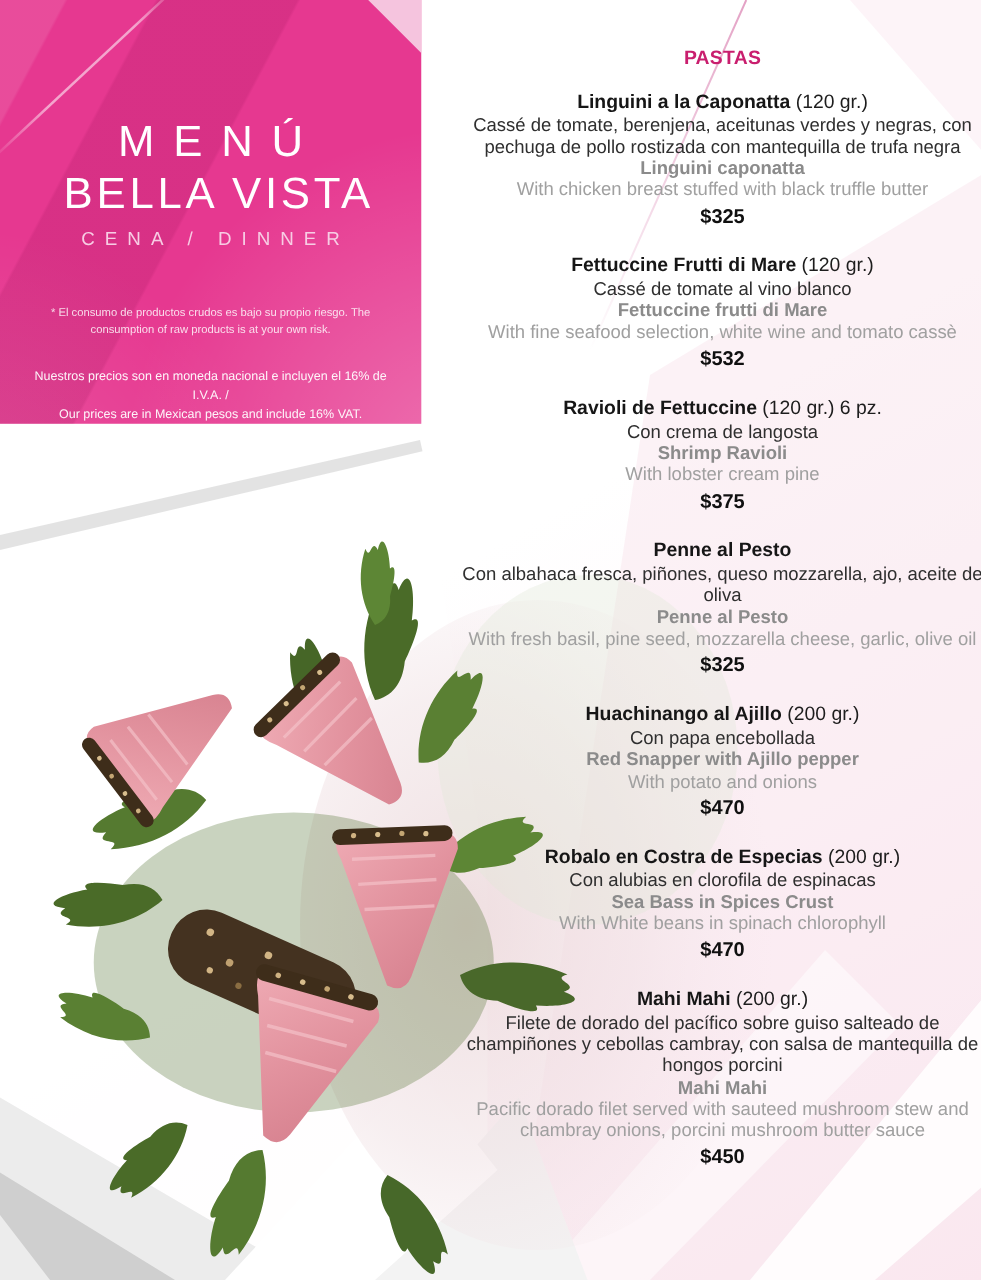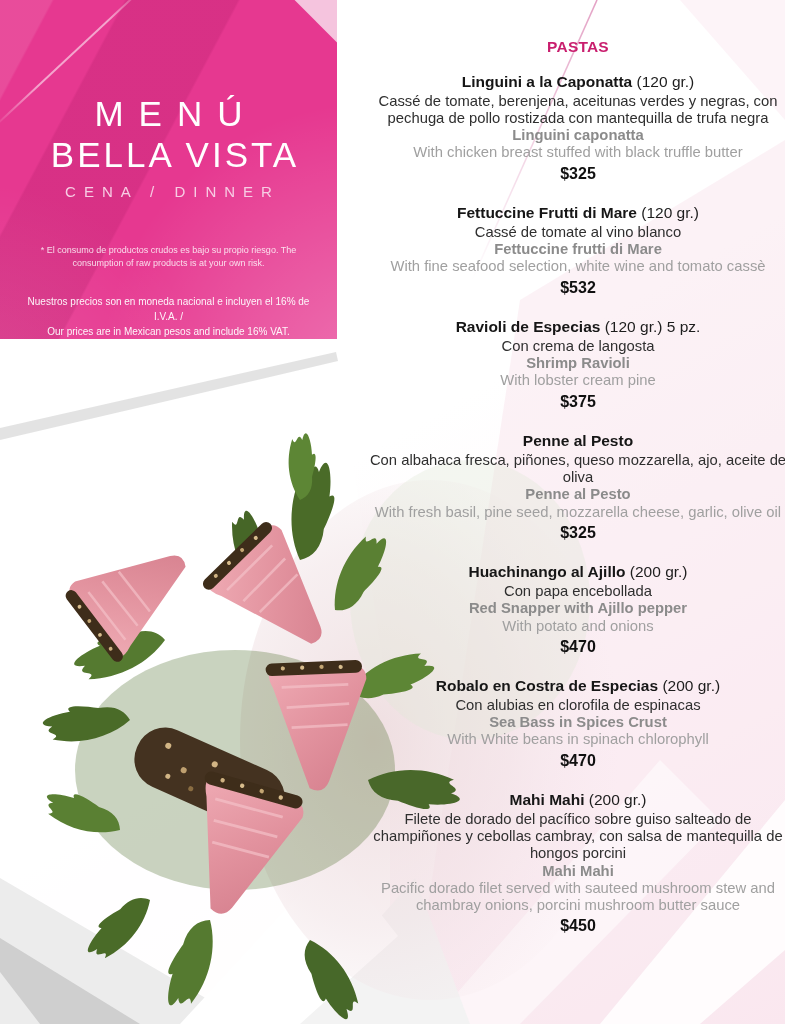--- a/index.html
+++ b/index.html
@@ -191,21 +191,21 @@
 
     <article class="menu-item">
       <h3 class="item-title"><span>Fettuccine Frutti di Mare</span> <span class="item-portion">(120 gr.)</span></h3>
       <p class="desc-es">Cassé de tomate al vino blanco</p>
       <p class="name-en">Fettuccine frutti di Mare</p>
       <p class="desc-en">With fine seafood selection, white wine and tomato cassè</p>
       <p class="item-price">$532</p>
     </article>
 
     <article class="menu-item">
-      <h3 class="item-title"><span>Ravioli de Especias</span> <span class="item-portion">(120 gr.) 5 pz.</span></h3>
+      <h3 class="item-title"><span>Ravioli de Fettuccine</span> <span class="item-portion">(120 gr.) 6 pz.</span></h3>
       <p class="desc-es">Con crema de langosta</p>
       <p class="name-en">Shrimp Ravioli</p>
       <p class="desc-en">With lobster cream pine</p>
       <p class="item-price">$375</p>
     </article>
 
     <article class="menu-item">
       <h3 class="item-title"><span>Penne al Pesto</span><span class="item-portion"></span></h3>
       <p class="desc-es">Con albahaca fresca, piñones, queso mozzarella, ajo, aceite de oliva</p>
       <p class="name-en">Penne al Pesto</p>

